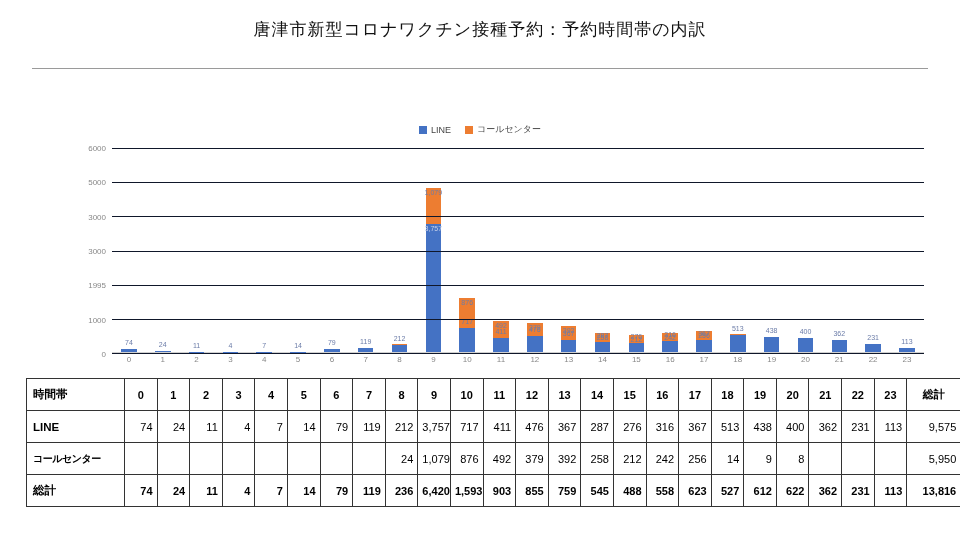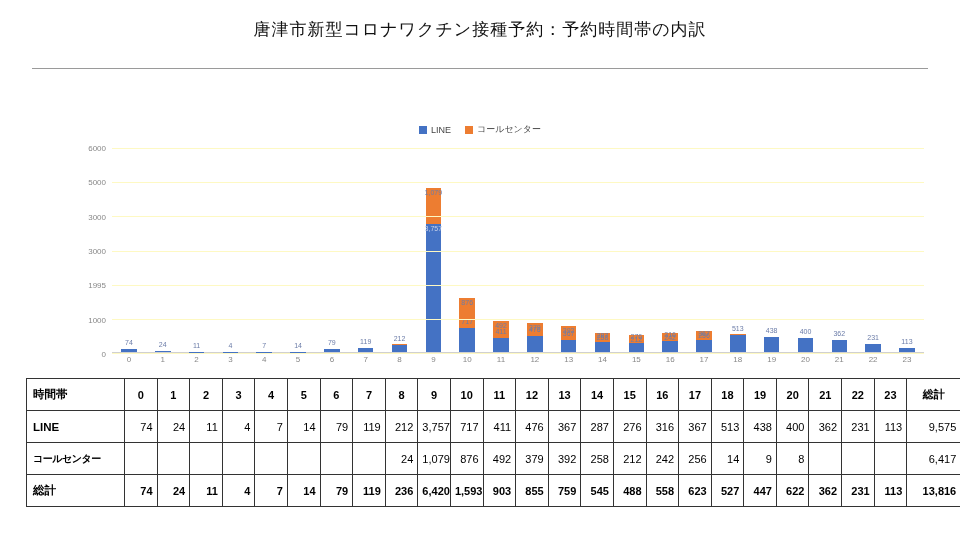--- a/index.html
+++ b/index.html
@@ -29,21 +29,21 @@
     font-size:9px;color:#444;
   }
   .legend .item{display:flex;align-items:center;gap:4px;}
   .legend .swatch{width:8px;height:8px;display:inline-block;}
 
   
   .plot-wrap{position:absolute;left:0;top:140px;width:960px;height:228px;}
   .plot{
     position:absolute;left:112px;top:8px;width:812px;height:205px;
   }
-  .gridline{position:absolute;left:0;width:100%;height:1px;background:#fef9c3;}
+  .gridline{position:absolute;left:0;width:100%;height:1px;background:#0f172a;}
   .axis-bottom{position:absolute;left:0;bottom:0;width:100%;height:1px;background:#d0d0d0;}
   .ytick{
     position:absolute;right:100%;margin-right:6px;transform:translateY(-50%);
     font-size:8px;color:#888;white-space:nowrap;
   }
   .bars{position:absolute;left:0;top:0;right:0;bottom:1px;display:flex;}
   .barcol{flex:1;position:relative;display:flex;justify-content:center;align-items:flex-end;}
   .stack{position:relative;width:46%;display:flex;flex-direction:column;justify-content:flex-end;height:100%;}
   .seg-line{background:#4472c4;width:100%;position:relative;}
   .seg-call{background:#ed7d31;width:100%;position:relative;}
@@ -463,21 +463,21 @@
             <td class="val">258</td>
             <td class="val">212</td>
             <td class="val">242</td>
             <td class="val">256</td>
             <td class="val">14</td>
             <td class="val">9</td>
             <td class="val">8</td>
             <td class="val"></td>
             <td class="val"></td>
             <td class="val"></td>
-            <td class="val">6,417</td>
+            <td class="val">5,950</td>
           </tr>
           <tr class="total">
             <td class="rowhdr">総計</td>
             <td class="num">74</td>
             <td class="num">24</td>
             <td class="num">11</td>
             <td class="num">4</td>
             <td class="num">7</td>
             <td class="num">14</td>
             <td class="num">79</td>
@@ -486,21 +486,21 @@
             <td class="num">6,420</td>
             <td class="num">1,593</td>
             <td class="num">903</td>
             <td class="num">855</td>
             <td class="num">759</td>
             <td class="num">545</td>
             <td class="num">488</td>
             <td class="num">558</td>
             <td class="num">623</td>
             <td class="num">527</td>
-            <td class="num">447</td>
+            <td class="num">612</td>
             <td class="num">622</td>
             <td class="num">362</td>
             <td class="num">231</td>
             <td class="num">113</td>
             <td class="num">13,816</td>
           </tr>
         </tbody>
     </table>
   </div>
 

